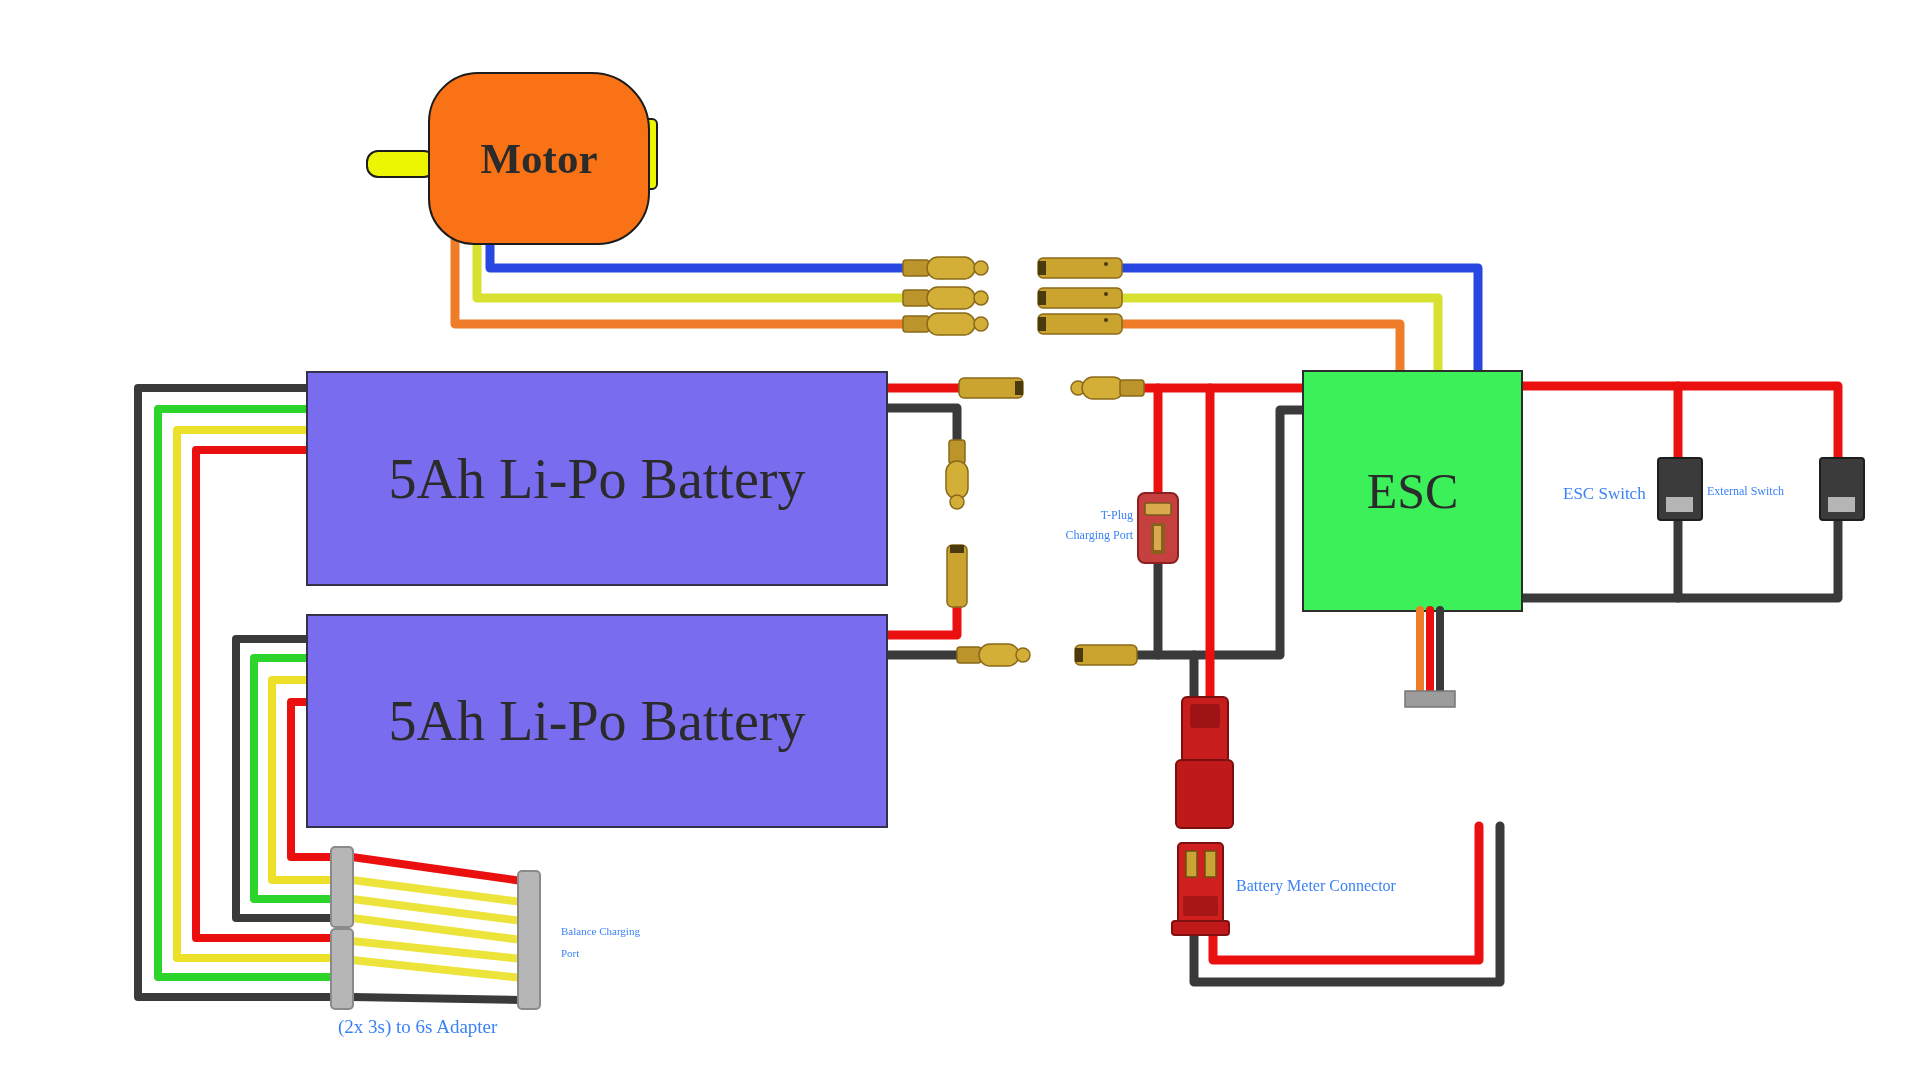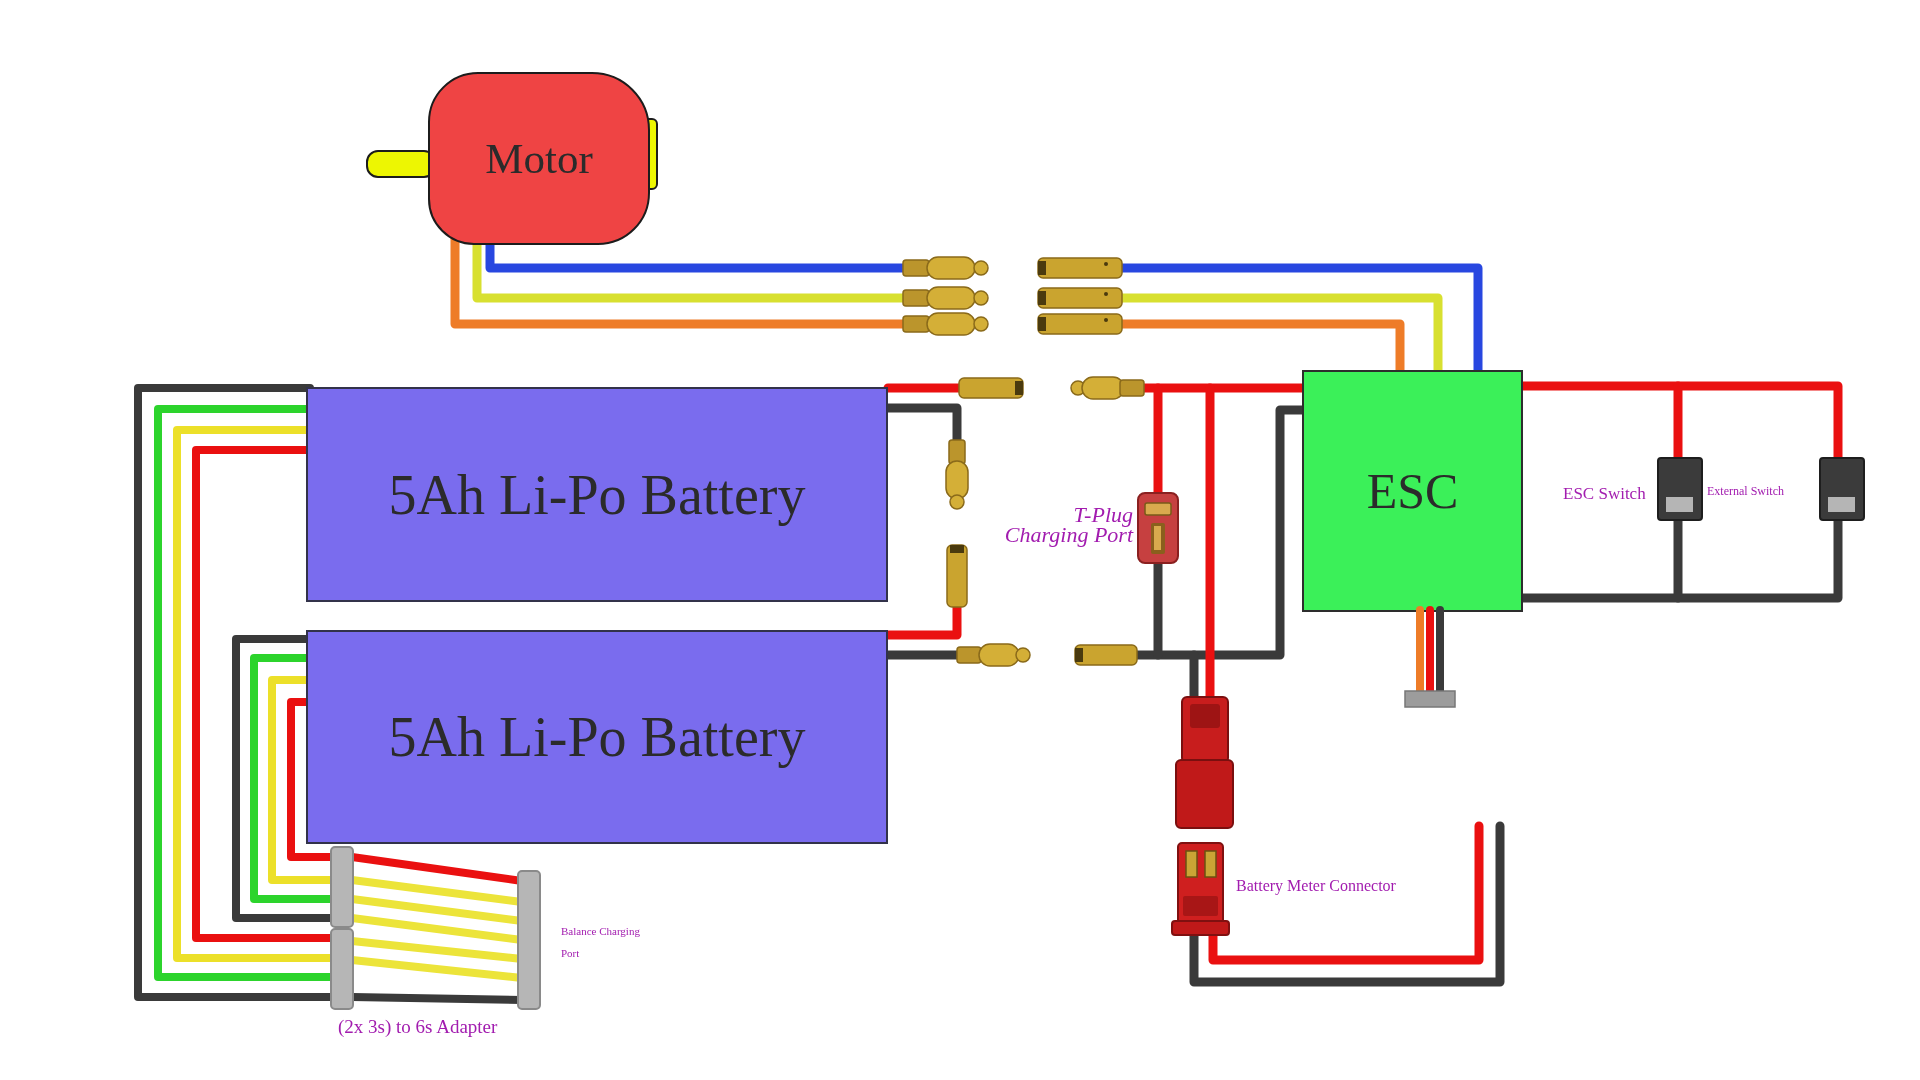--- a/index.html
+++ b/index.html
@@ -1,40 +1,40 @@
 <!DOCTYPE html>
 <html><head>
 <meta charset="utf-8">
 <style>
   html,body{margin:0;padding:0;background:#fff;}
   .canvas{position:relative;width:1920px;height:1080px;background:#ffffff;overflow:hidden;
           font-family:"Liberation Serif","DejaVu Serif",serif;}
   .layer{position:absolute;left:0;top:0;width:1920px;height:1080px;}
   .box{position:absolute;display:flex;align-items:center;justify-content:center;
        box-sizing:border-box;color:#2b2b2b;}
-  .motor-body{left:428px;top:72px;width:222px;height:173px;background:#ef4444;
-       border:2px solid #1c1c1c;border-radius:50px 58px 52px 46px;z-index:3;}
+  .motor-body{left:428px;top:72px;width:222px;height:173px;background:#f97316;
+       border:2px solid #1c1c1c;border-radius:50px 58px 52px 46px;z-index:3;font-weight:bold;}
   .motor-shaft{left:366px;top:150px;width:70px;height:28px;background:#edf602;
        border:2px solid #1c1c1c;border-radius:12px;z-index:2;}
   .motor-nub{left:642px;top:118px;width:16px;height:72px;background:#edf602;
        border:2px solid #1c1c1c;border-radius:6px;z-index:2;}
   .motor-label{font-size:43px;}
   .battery{left:306px;width:582px;background:#7a6cee;border:2px solid #32324a;z-index:3;
-       font-size:56px;margin-top:16px;}
+       font-size:56px;}
   .battery.top{top:371px;height:215px;}
   .battery.bottom{top:614px;height:214px;}
   .esc{left:1302px;top:370px;width:221px;height:242px;background:#3bf059;
        border:2px solid #2d2d2d;font-size:50px;z-index:3;}
   .receiver{left:1302px;top:676px;width:221px;height:152px;background:#ef3b3b;
        border:2px solid #555;z-index:3;display:block;padding:40px 0 0 15px;
        font-size:16px;line-height:19.5px;color:#262626;}
-  .lbl{position:absolute;color:#a21caf;z-index:6;white-space:nowrap;}
+  .lbl{position:absolute;color:#3b82f6;z-index:6;white-space:nowrap;}
   .lbl-esc-switch{left:1563px;top:484px;font-size:17px;}
   .lbl-external-switch{left:1707px;top:484px;font-size:12px;}
-  .lbl-tplug{left:1003px;top:505px;width:130px;font-size:22px;line-height:20px;text-align:right;font-style:italic;}
+  .lbl-tplug{left:1003px;top:505px;width:130px;font-size:12px;line-height:20px;text-align:right;}
   .lbl-battery-meter{left:1236px;top:877px;font-size:16px;}
   .lbl-balance{left:561px;top:920px;font-size:11px;line-height:22px;}
   .lbl-adapter{left:338px;top:1016px;width:200px;font-size:19px;text-align:left;}
   svg{display:block;}
 </style>
 </head>
 <body>
 
 <div class="canvas">
 

